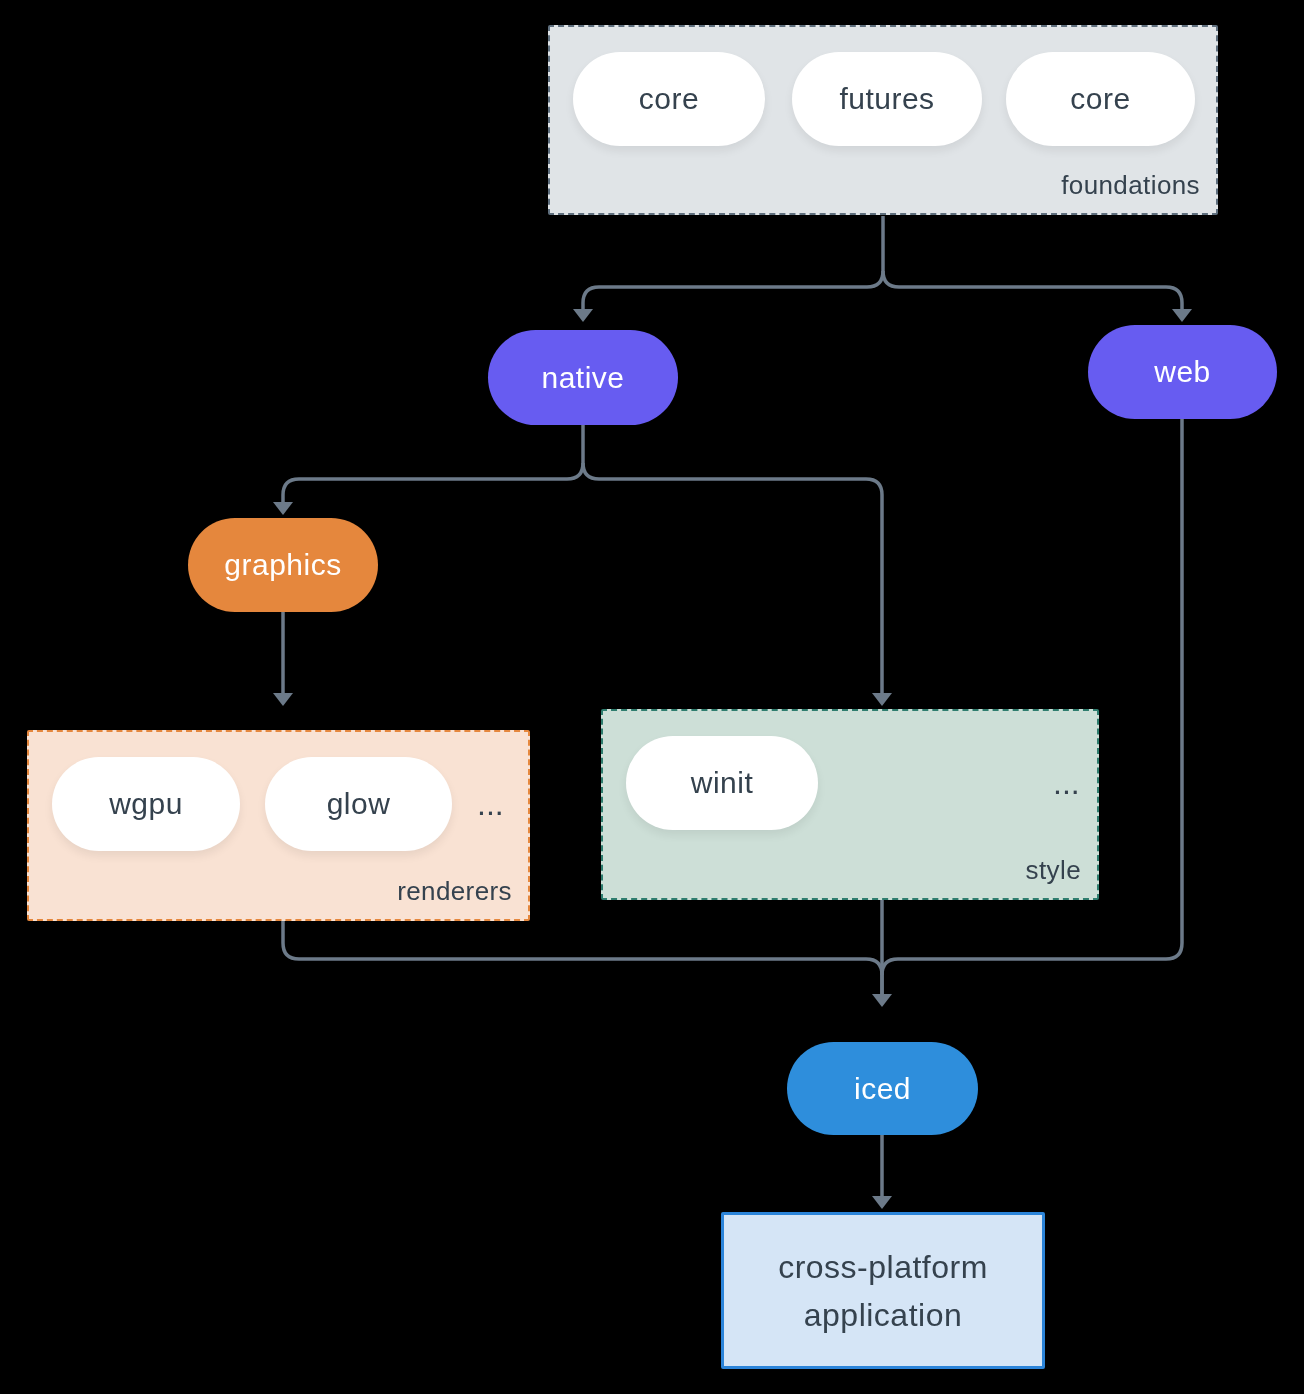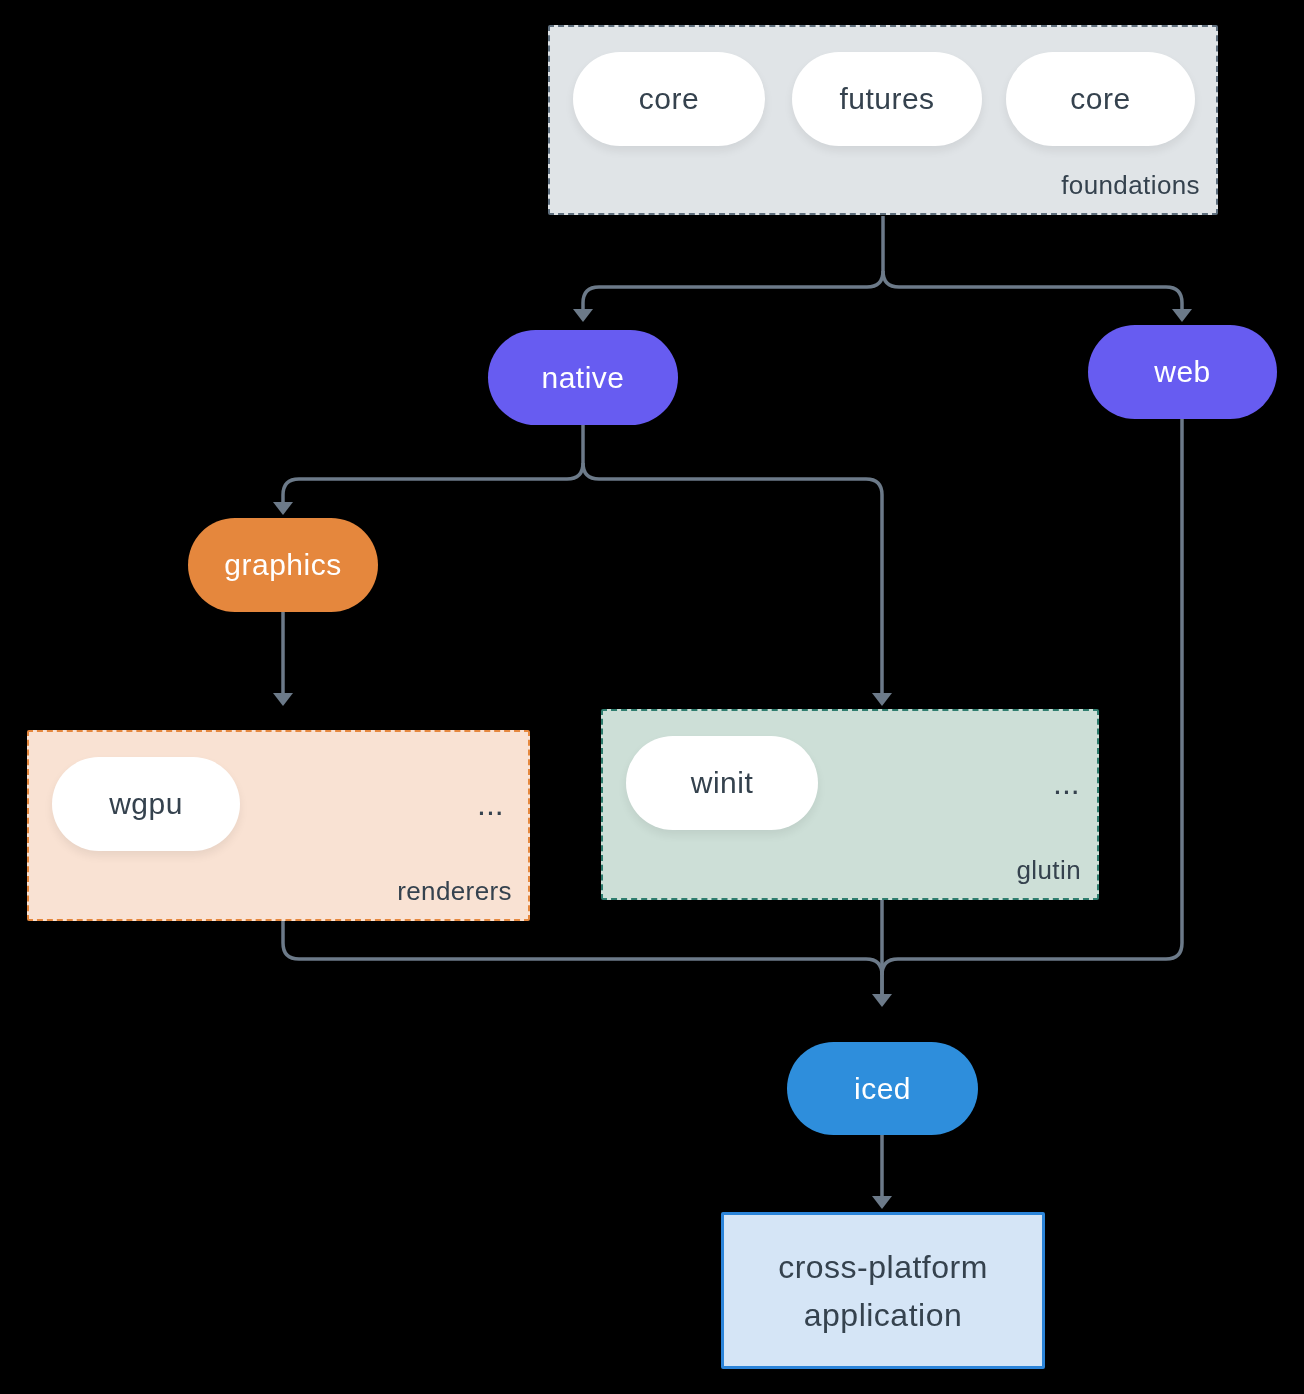--- a/index.html
+++ b/index.html
@@ -102,28 +102,29 @@
     <div class="group-label">foundations</div>
   </div>
 
   <div class="node node-native">native</div>
   <div class="node node-web">web</div>
 
   <div class="node node-graphics">graphics</div>
 
   <div class="group group-renderers">
     <div class="pill in-group" style="left:23px;width:188px;">wgpu</div>
+    <div class="pill in-group" style="left:236px;width:187px;">glow</div>
     <div class="more" style="left:448px;">...</div>
     <div class="group-label">renderers</div>
   </div>
 
   <div class="group group-shells">
     <div class="pill in-group" style="left:23px;width:192px;">winit</div>
     <div class="more" style="left:450px;">...</div>
-    <div class="group-label">glutin</div>
+    <div class="group-label">style</div>
   </div>
 
   <div class="node node-iced">iced</div>
 
   <div class="app-box">
     <div>cross-platform</div>
     <div>application</div>
   </div>
 
 </div>

